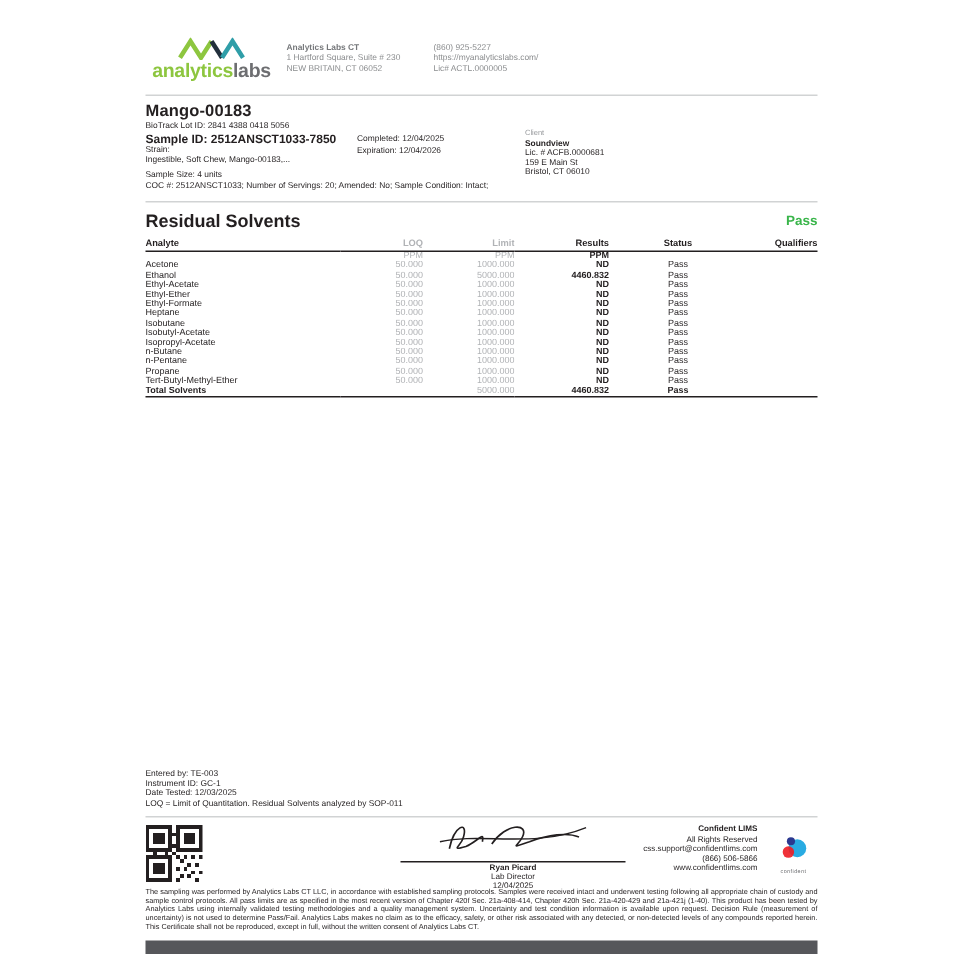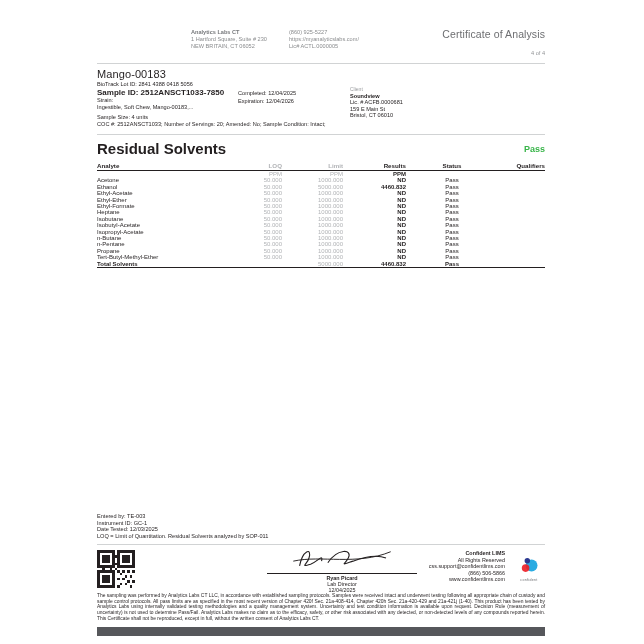--- a/index.html
+++ b/index.html
@@ -18,33 +18,33 @@
   .labinfo{position:absolute;left:94px;top:5px;font-size:5.6px;line-height:7px;color:#8a8c8e}
   .labinfo .ln1{font-weight:bold;color:#76787b}
   .contact{position:absolute;left:192px;top:5px;font-size:5.6px;line-height:7px;color:#8a8c8e}
   .coa{position:absolute;right:0;top:4px;text-align:right}
   .coa-title{font-size:10.5px;color:#6d6e71;letter-spacing:.1px}
   .coa-page{font-size:5.6px;color:#939598;margin-top:10px}
   .hdiv{border-bottom:1px solid #d1d3d4}
 
   
   .sampleblock{position:relative;height:70px}
-  .product-name{font-size:11px;font-weight:normal;padding-top:4px;letter-spacing:.1px}
+  .product-name{font-size:11px;font-weight:bold;padding-top:4px;letter-spacing:.1px}
   .tiny{font-size:5.6px;line-height:6.6px}
   .biotrack{font-size:5.6px;margin-top:1px}
   .sample-id{font-size:8px;font-weight:bold;margin-top:1px}
   .dates{position:absolute;left:141px;top:26px;font-size:5.6px;line-height:7.5px}
   .client{position:absolute;left:253px;top:22px;font-size:5.6px;line-height:6.6px}
   .client-label{color:#999b9e;font-size:5px}
   .client-name{font-weight:bold}
   .sampsize{position:absolute;left:0;top:50px;font-size:5.6px;line-height:6.6px}
 
   
   .secheader{display:flex;justify-content:space-between;align-items:center;padding:5px 0 5px 0}
-  .sec-title{font-size:15px;font-weight:bold}
+  .sec-title{font-size:12px;font-weight:bold}
   .sec-status{font-size:9px;font-weight:bold;color:#39b54a}
 
   table{width:448px;border-collapse:collapse;table-layout:fixed}
   th,td{padding:0;font-size:6px;line-height:6.4px;font-weight:normal;overflow:hidden;white-space:nowrap}
   thead th{font-size:6.2px;font-weight:bold;line-height:7.5px}
   .header-row th{border-bottom:1px solid #231f20}
   .c-analyte{text-align:left}
   .c-loq,.c-limit,.c-results,.c-quals{text-align:right}
   .c-status{text-align:center}
   .muted{color:#b1b3b6}
@@ -69,33 +69,37 @@
   .disclaimer{position:absolute;left:0;top:569px;width:448px;font-size:4.9px;line-height:5.7px;
               text-align:justify;color:#231f20}
   .bottombar{position:absolute;left:0;top:603px;width:448px;height:9px;background:#56575b}
 </style>
 </head>
 <body>
 
 <div class="page">
 
   <div class="header">
+    <div class="brand">
+      <svg width="46" height="15" viewBox="0 0 46 15">
+        <polyline points="2,13.5 9,2.5 16,13.5 23,2.5" fill="none" stroke="#8dc63f" stroke-width="3"></polyline>
+        <polyline points="23,2.5 30,13.5" fill="none" stroke="#22303c" stroke-width="3"></polyline>
+        <polyline points="30,13.5 37,2.5 44,13.5" fill="none" stroke="#2f9ea8" stroke-width="3"></polyline>
+      </svg>
+      <div class="brand-text"><span class="brand-green">analytics</span><span class="brand-gray">labs</span></div>
+    </div>
     <div class="labinfo">
       <div class="ln1">Analytics Labs CT</div>
       <div>1 Hartford Square, Suite # 230</div>
       <div>NEW BRITAIN, CT 06052</div>
     </div>
     <div class="contact">
       <div>(860) 925-5227</div>
       <div>https://myanalyticslabs.com/</div>
       <div>Lic# ACTL.0000005</div>
-    </div>
-    <div class="coa">
-      <div class="coa-title">Certificate of Analysis</div>
-      <div class="coa-page">4 of 4</div>
     </div>
   </div>
   <div class="hdiv"></div>
 
   <div class="sampleblock">
     <div class="product-name">Mango-00183</div>
     <div class="biotrack">BioTrack Lot ID: 2841 4388 0418 5056</div>
     <div class="sample-id">Sample ID: 2512ANSCT1033-7850</div>
     <div class="tiny">Strain:</div>
     <div class="tiny">Ingestible, Soft Chew, Mango-00183,...</div>

